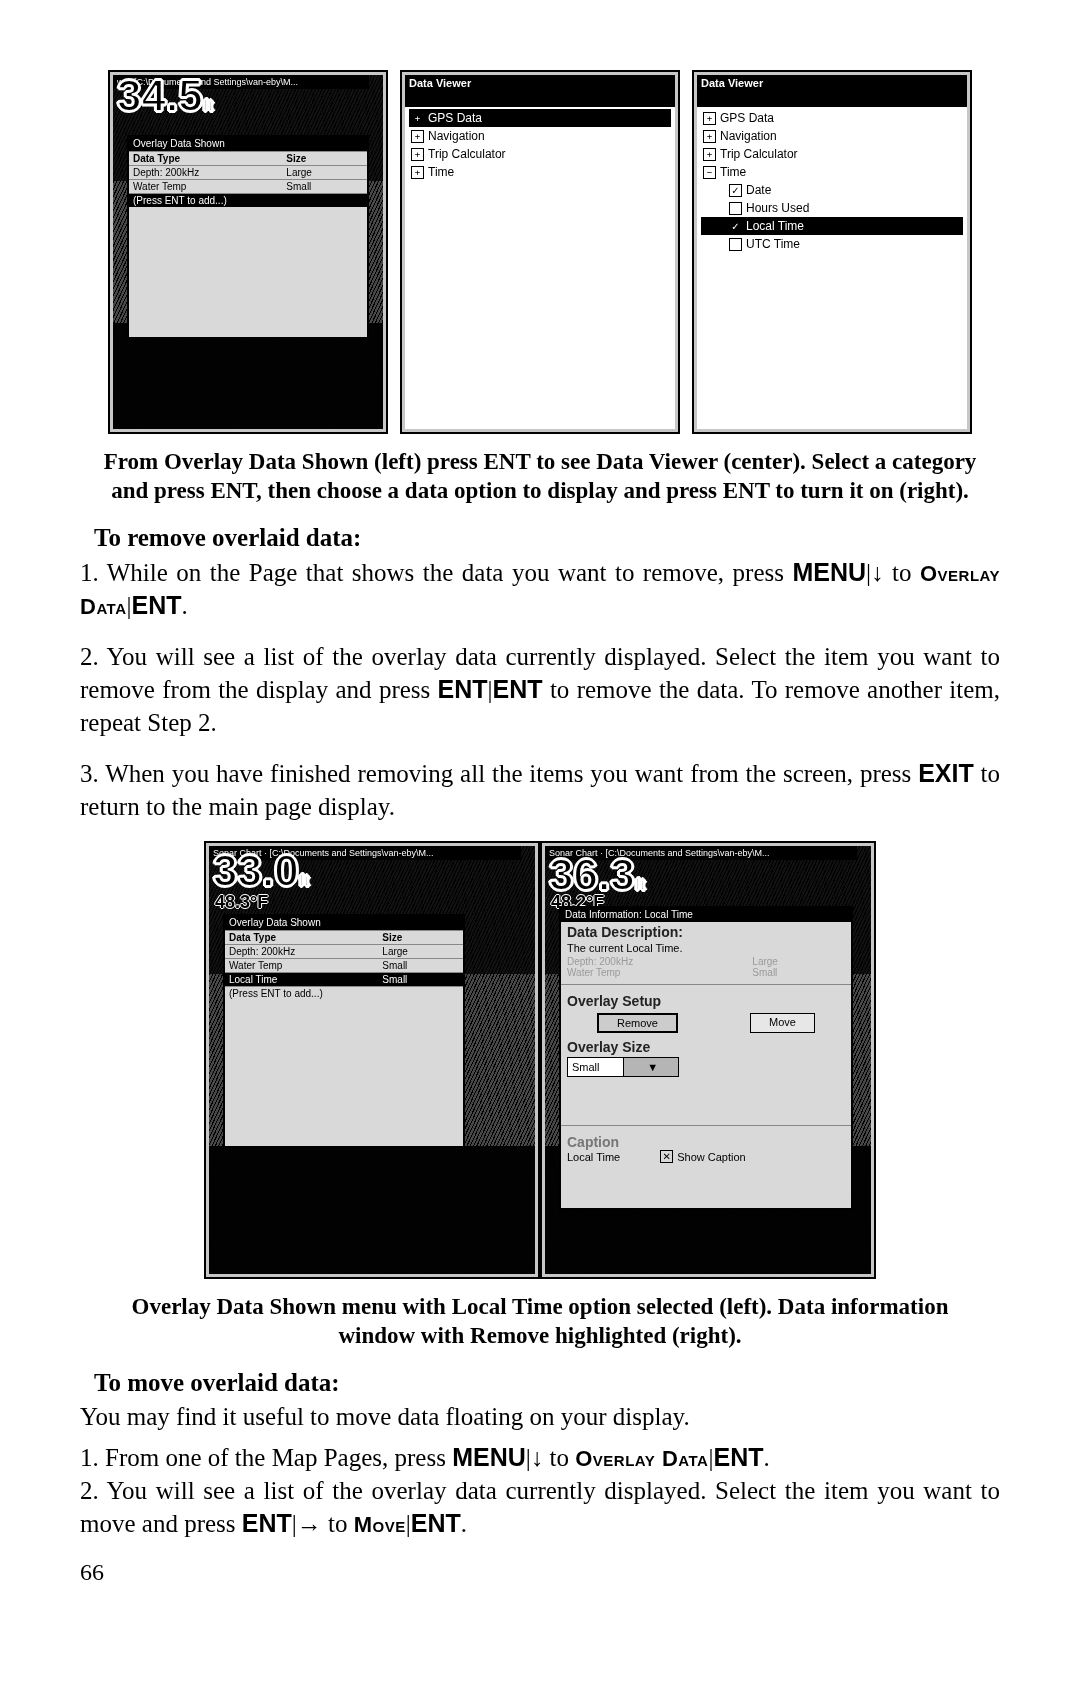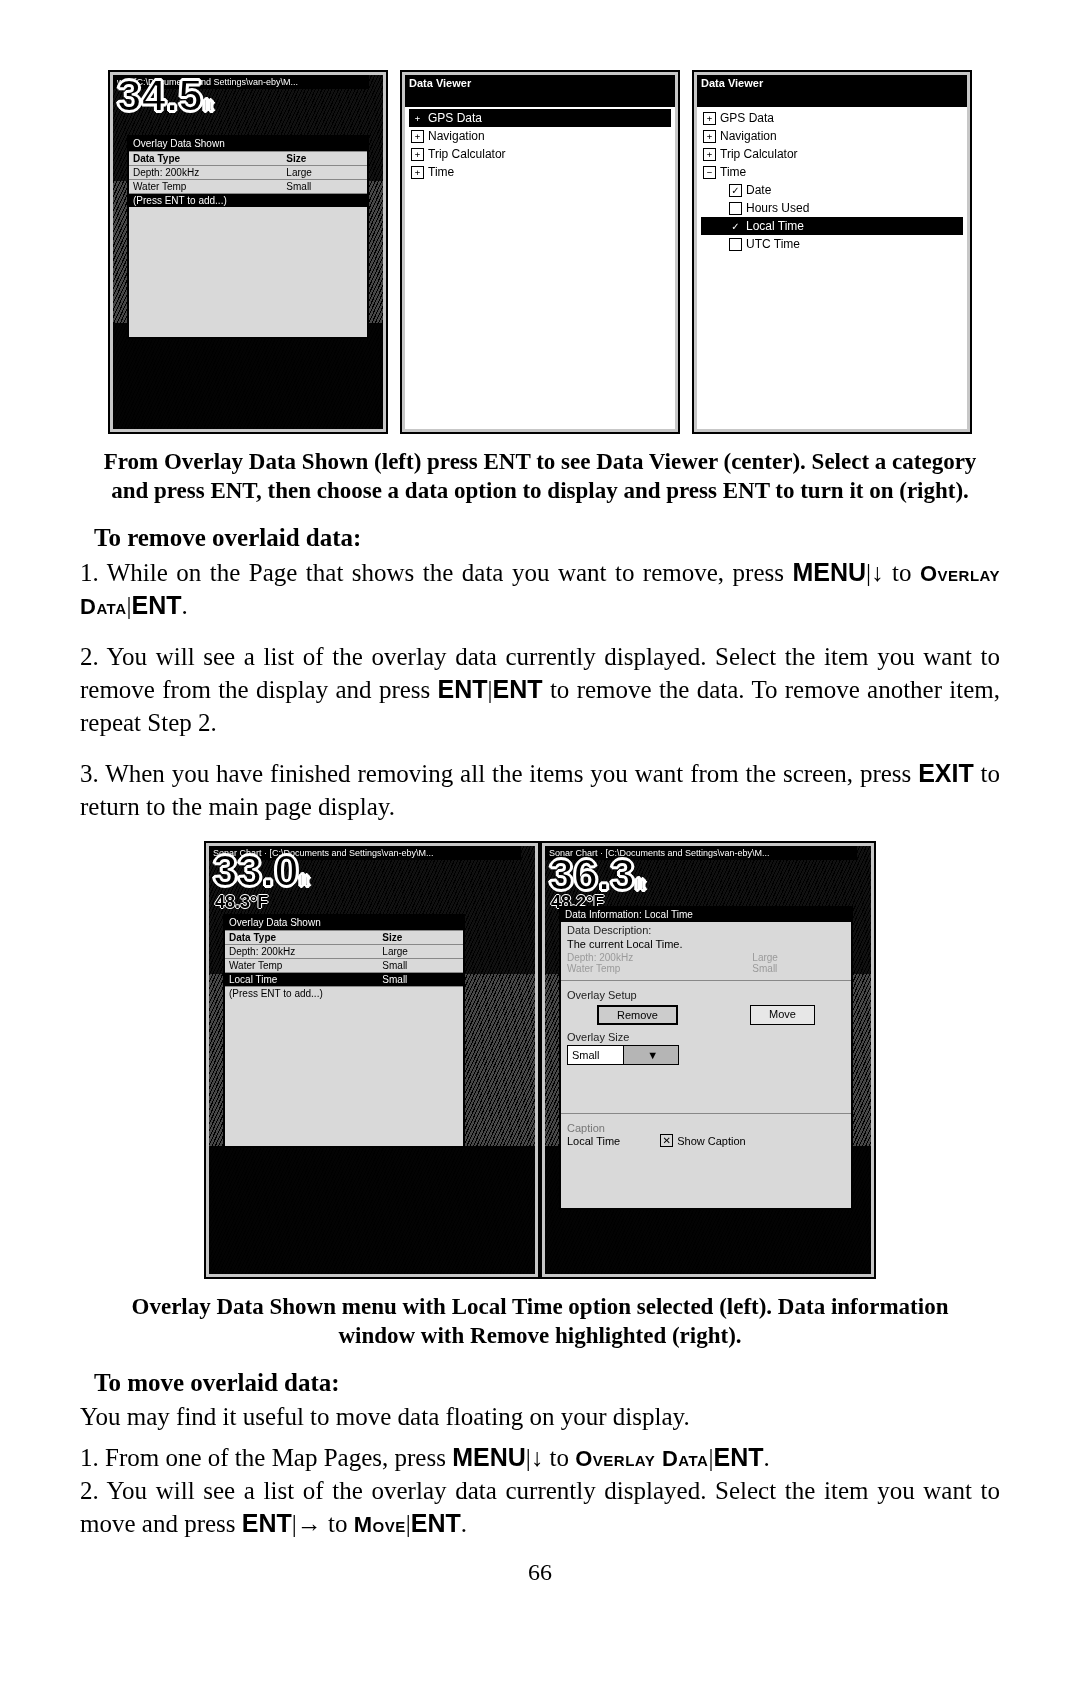--- a/index.html
+++ b/index.html
@@ -134,21 +134,21 @@
   .shot-pair { display: flex; justify-content: center; }
   .shot.big { width: 336px; height: 438px; }
   .info-panel {
     position: absolute;
     left: 14px; top: 60px; width: 290px; height: 300px;
     border: 2px solid #000;
     background: #d9d9d9;
     font-family: Arial, sans-serif;
     font-size: 11px;
   }
-  .info-section-label { font-size: 11px; color: #222; padding: 2px 6px 0 6px; }
+  .info-section-label { font-size: 14px; color: #222; padding: 2px 6px 0 6px; font-weight: bold; }
   .info-content { padding: 2px 6px; font-size: 11px; }
   .ghost-row { display: flex; color: #9a9a9a; font-size: 10px; padding: 0 6px; }
   .btn {
     display: inline-block;
     padding: 2px 18px;
     border: 1px solid #000;
     background: #e7e7e7;
     font-size: 11px;
     margin: 4px 6px 4px 6px;
   }
@@ -183,21 +183,21 @@
   }
   .para {
     font-size: 25px;
     line-height: 1.3;
     text-align: justify;
     margin: 0 0 18px 0;
   }
   .para b, .para .sc { font-family: Arial, Helvetica, sans-serif; font-weight: 900; }
   .sc { font-variant: small-caps; letter-spacing: 0.5px; font-size: 22px; }
   .arrow { font-family: Arial, sans-serif; font-weight: 900; }
-  .pagenum { text-align: center; font-size: 24px; margin-top: 10px; }
+  .pagenum { font-size: 24px; margin-top: 10px; }
 </style>
 </head>
 <body>
 
 <div class="page">
 
   <div class="shot-row">
 
     <div class="shot">
       <div class="shot-inner">

